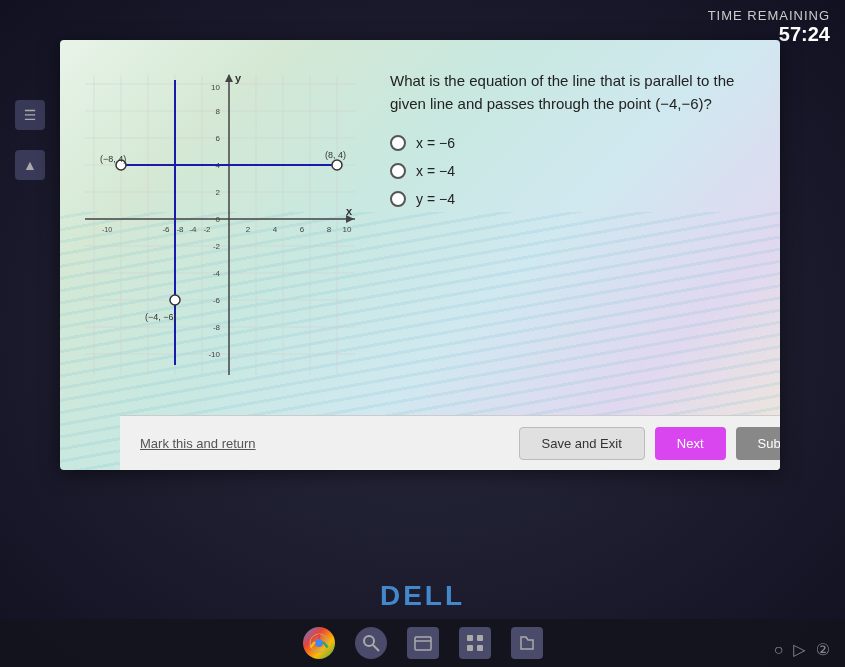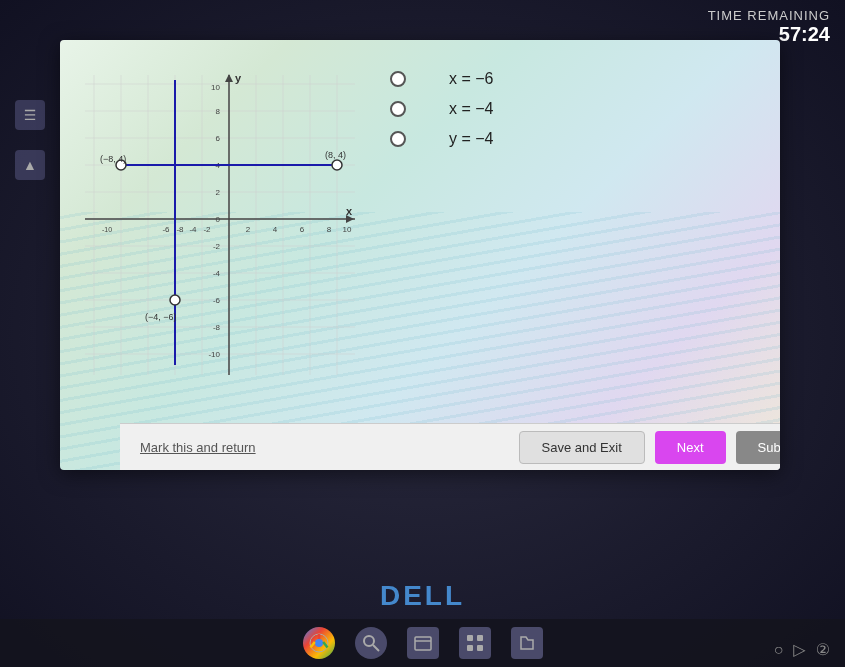--- a/index.html
+++ b/index.html
@@ -91,43 +91,42 @@
 
     .answer-options {
       list-style: none;
       padding: 0;
     }
 
     .answer-option {
       display: flex;
       align-items: center;
       margin-bottom: 12px;
-      font-size: 16px;
+      font-size: 14px;
       color: #222;
       cursor: pointer;
-      gap: 33px;
     }
 
     .radio-circle {
       width: 16px;
       height: 16px;
       border-radius: 50%;
       border: 2px solid #555;
       margin-right: 10px;
       background: white;
       flex-shrink: 0;
     }
 
     
     .bottom-bar {
       position: absolute;
       bottom: 0;
       left: 60px;
       width: 720px;
-      height: 47px;
+      height: 55px;
       background: #f0f0f0;
       border-top: 1px solid #ccc;
       display: flex;
       align-items: center;
       justify-content: space-between;
       padding: 12px 20px;
     }
 
     .mark-return-link {
       font-size: 13px;
@@ -327,20 +326,21 @@
 
       <circle cx="257" cy="95" r="5" fill="white" stroke="#333" stroke-width="1.5"></circle>
       <text x="245" y="88" font-size="9" fill="#333">(8, 4)</text>
 
       <circle cx="95" cy="230" r="5" fill="white" stroke="#333" stroke-width="1.5"></circle>
       <text x="65" y="250" font-size="9" fill="#333">(−4, −6)</text>
     </svg>
   </div>
 
   <div class="question-area">
+    <p class="question-text">What is the equation of the line that is parallel to the given line and passes through the point (−4,−6)?</p>
 
     <ul class="answer-options">
       <li class="answer-option">
         <div class="radio-circle"></div>
         <span>x = −6</span>
       </li>
       <li class="answer-option">
         <div class="radio-circle"></div>
         <span>x = −4</span>
       </li>

